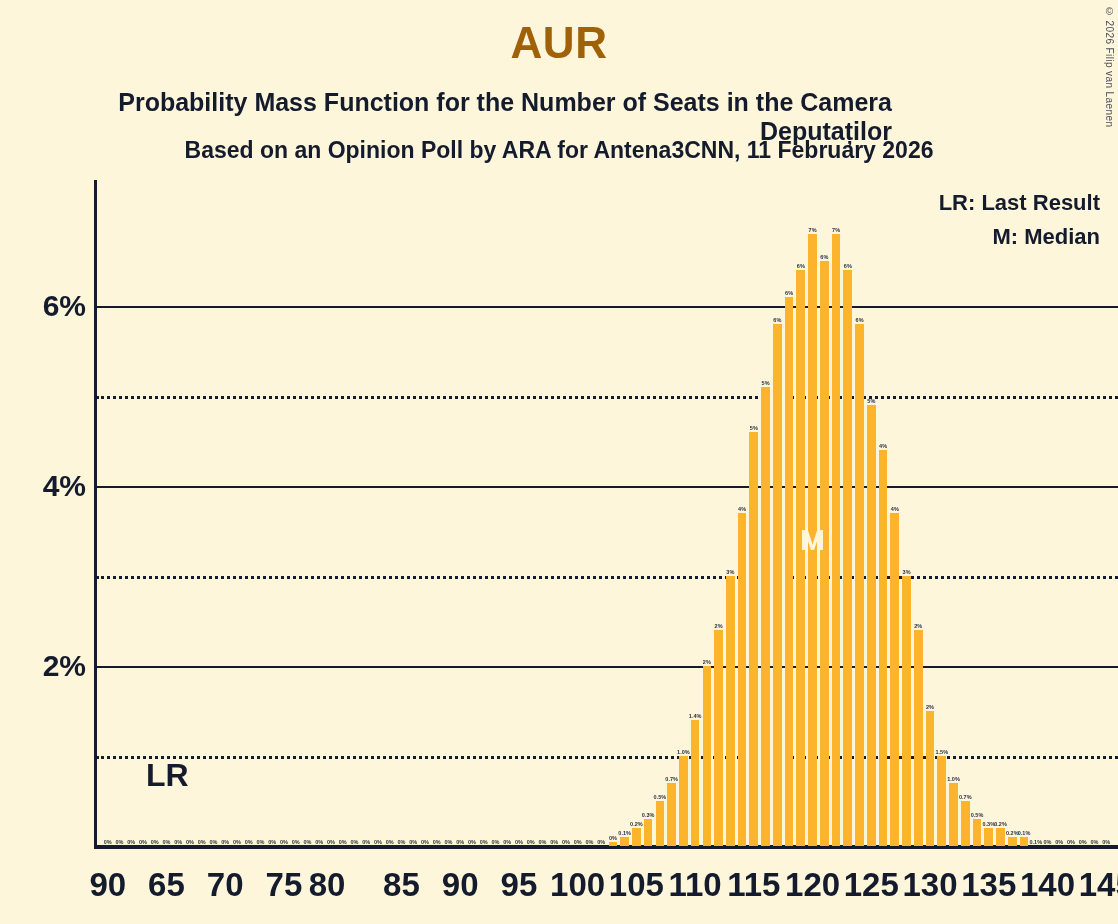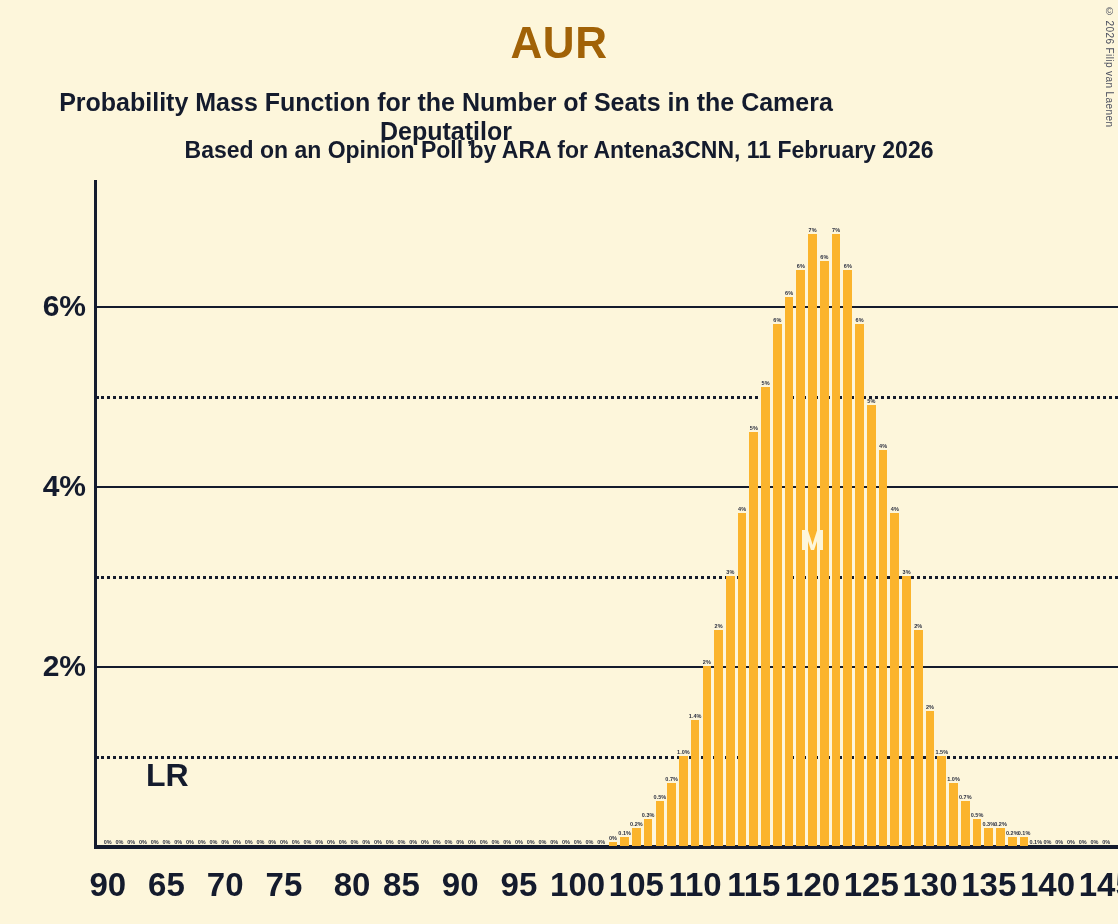--- a/index.html
+++ b/index.html
@@ -15,21 +15,21 @@
 
   
   .title{
     position:absolute;top:18px;left:0;width:1118px;
     text-align:center;
     font-size:44px;font-weight:bold;letter-spacing:.5px;
     color:#a16207;
   }
   .subtitle{
     position:absolute;top:88px;left:0;width:892px;
-    text-align:center;font-size:25px;font-weight:bold;color:#141b2d;
+    text-align:right;font-size:25px;font-weight:bold;color:#141b2d;
   }
   .subtitle2{
     position:absolute;top:137px;left:0;width:1118px;
     text-align:center;font-size:23px;font-weight:bold;color:#141b2d;
   }
   .copyright{
     position:absolute;top:6px;right:3px;
     font-size:10px;color:#4b4f5e;
     writing-mode:vertical-rl;
     letter-spacing:.4px;
@@ -99,20 +99,24 @@
 </head>
 <body>
 
 <div class="page">
 
   <div class="title">AUR</div>
   <div class="subtitle">Probability Mass Function for the Number of Seats in the Camera Deputaților</div>
   <div class="subtitle2">Based on an Opinion Poll by ARA for Antena3CNN, 11 February 2026</div>
   <div class="copyright">© 2026 Filip van Laenen</div>
 
+  <div class="legend">
+    <div>LR: Last Result</div>
+    <div>M: Median</div>
+  </div>
 
   <div class="ylab-wrap" id="ylabels">
       <div class="ylab2" style="top: 486px;">2%</div>
       <div class="ylab2" style="top: 306px;">4%</div>
       <div class="ylab2" style="top: 126px;">6%</div>
     </div>
 
   <div class="axis-y"></div>
   <div class="axis-x"></div>
 
@@ -388,21 +392,21 @@
       </div>
   </div>
 
   <div class="lr-label">LR</div>
 
   <div class="xticks" id="xticks">
       <div class="xtick" style="left: 107.747px;">90</div>
       <div class="xtick" style="left: 166.483px;">65</div>
       <div class="xtick" style="left: 225.218px;">70</div>
       <div class="xtick" style="left: 283.954px;">75</div>
-      <div class="xtick" style="left: 352px; text-align: right;">80</div>
+      <div class="xtick" style="left: 327px; text-align: right;">80</div>
       <div class="xtick" style="left: 401.425px;">85</div>
       <div class="xtick" style="left: 460.161px;">90</div>
       <div class="xtick" style="left: 518.897px;">95</div>
       <div class="xtick" style="left: 577.632px;">100</div>
       <div class="xtick" style="left: 636.368px;">105</div>
       <div class="xtick" style="left: 695.103px;">110</div>
       <div class="xtick" style="left: 753.839px;">115</div>
       <div class="xtick" style="left: 812.575px;">120</div>
       <div class="xtick" style="left: 871.31px;">125</div>
       <div class="xtick" style="left: 930.046px;">130</div>

